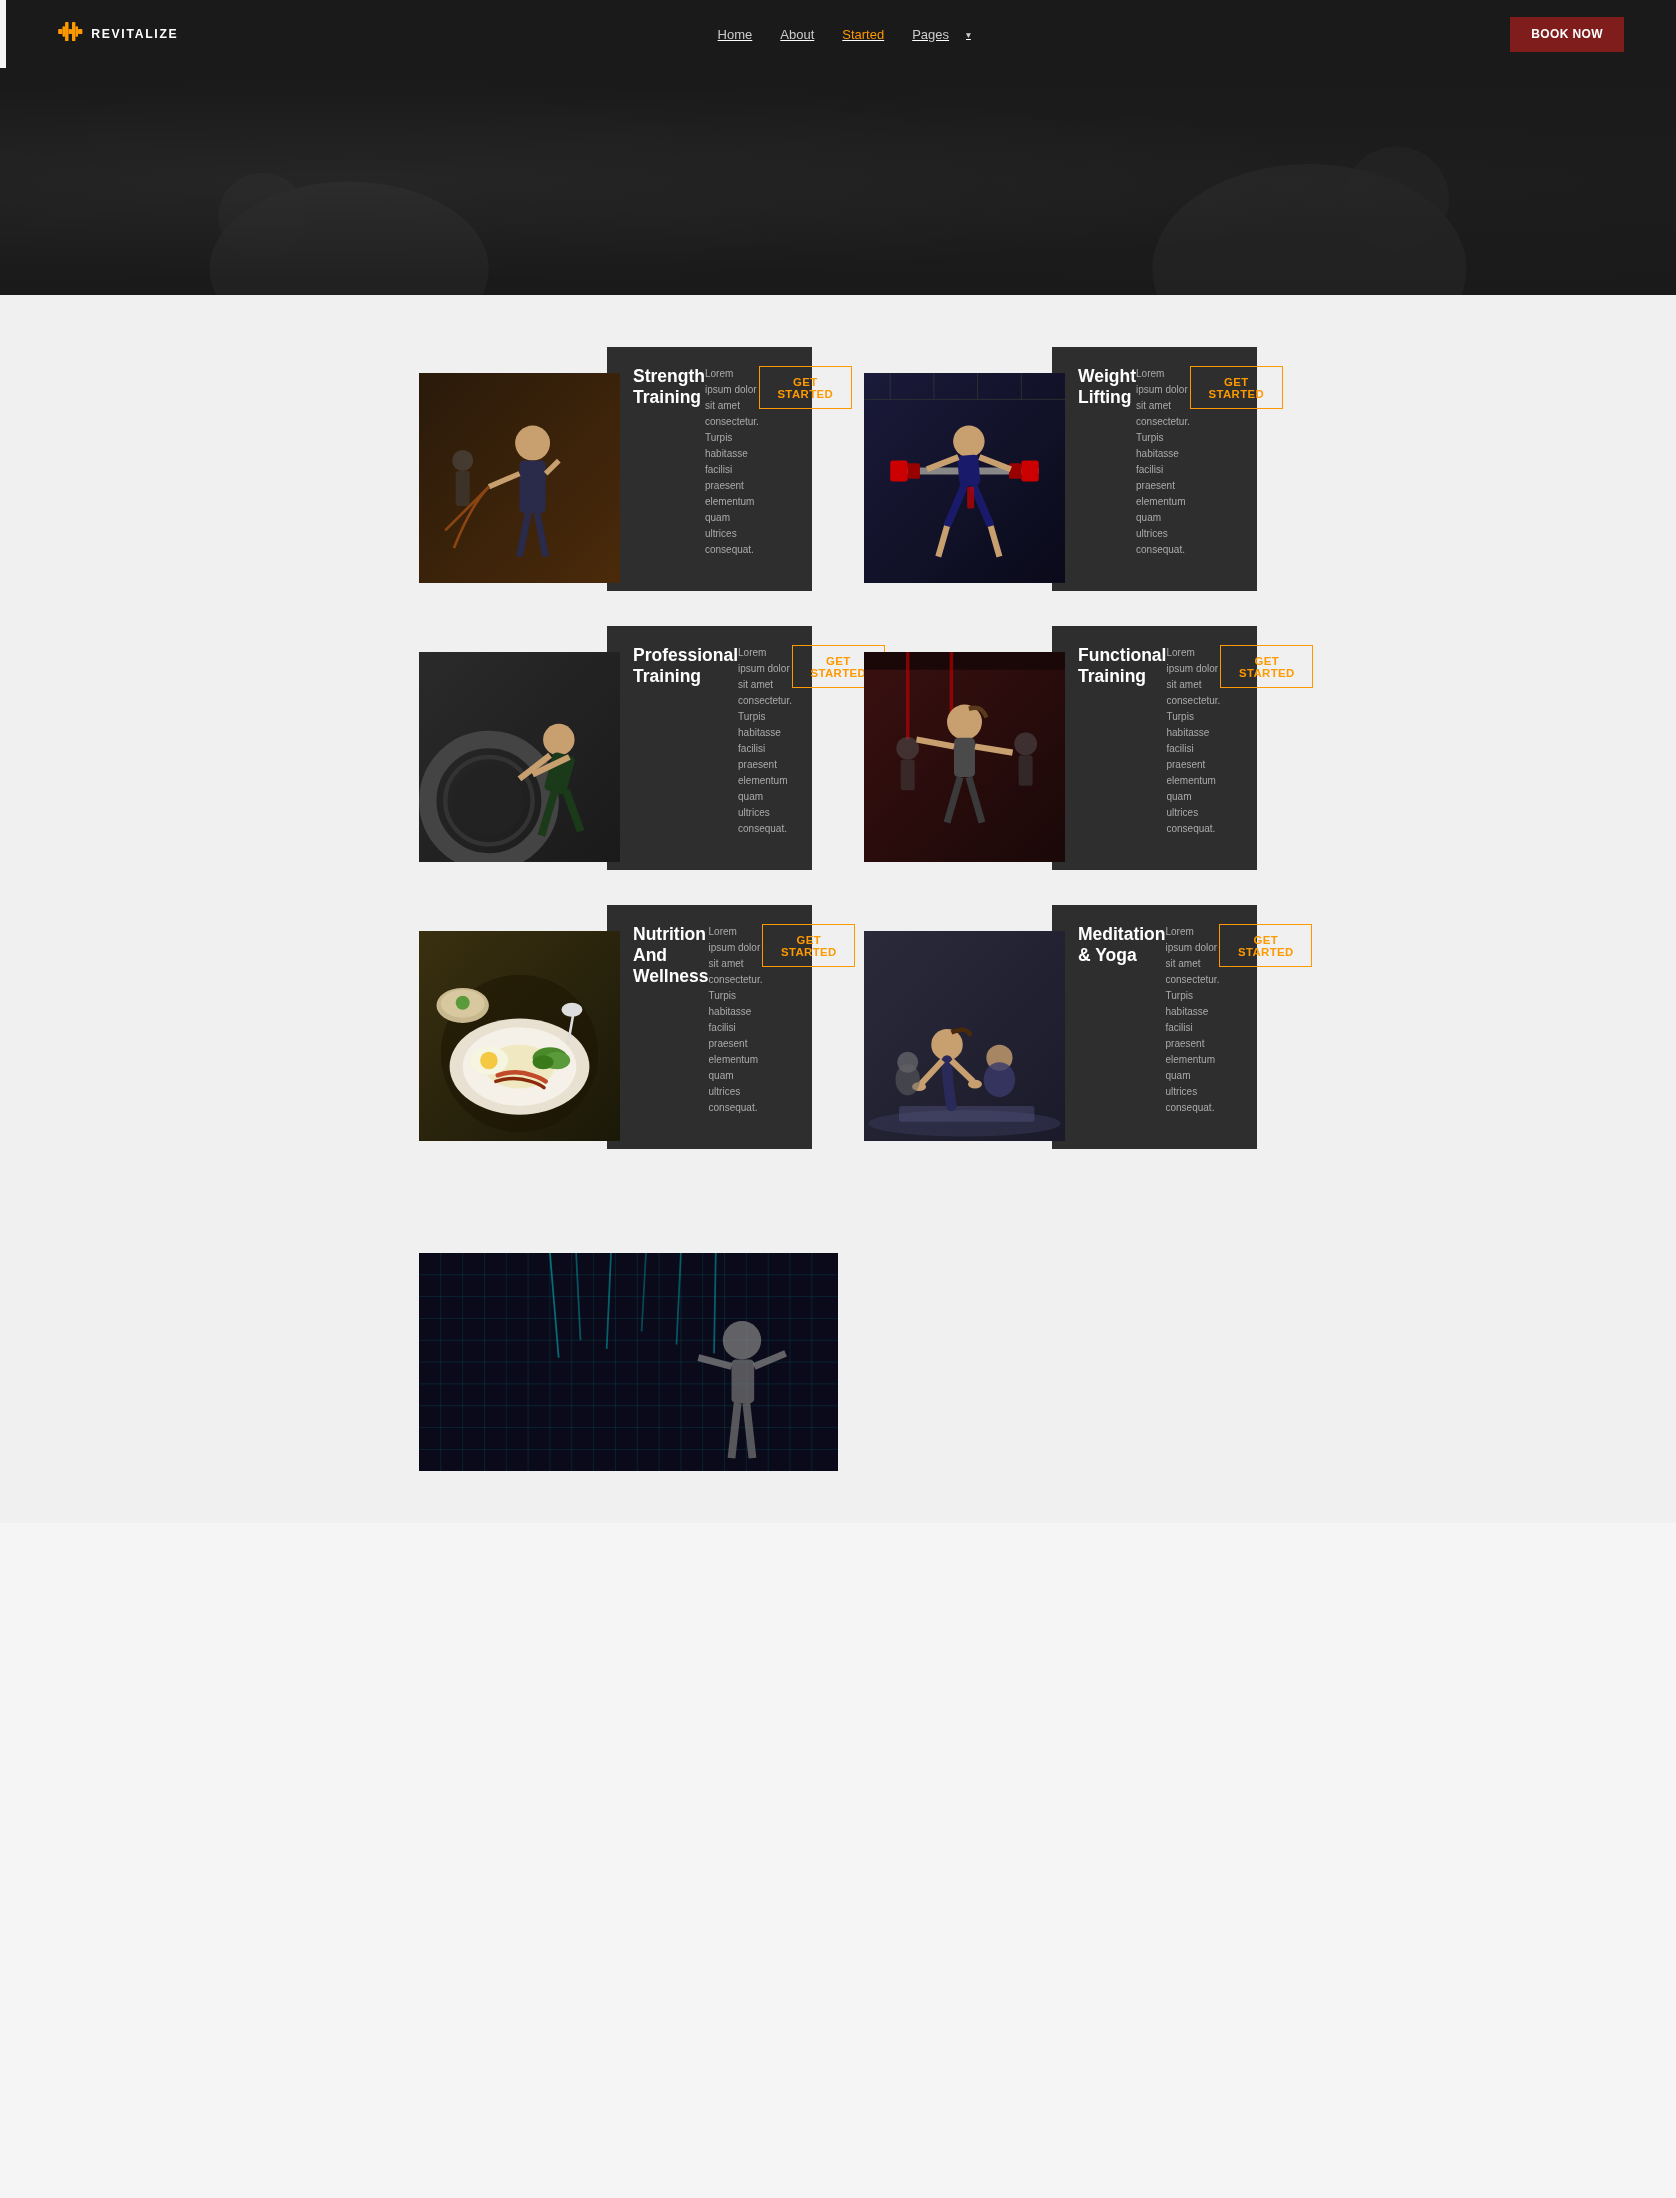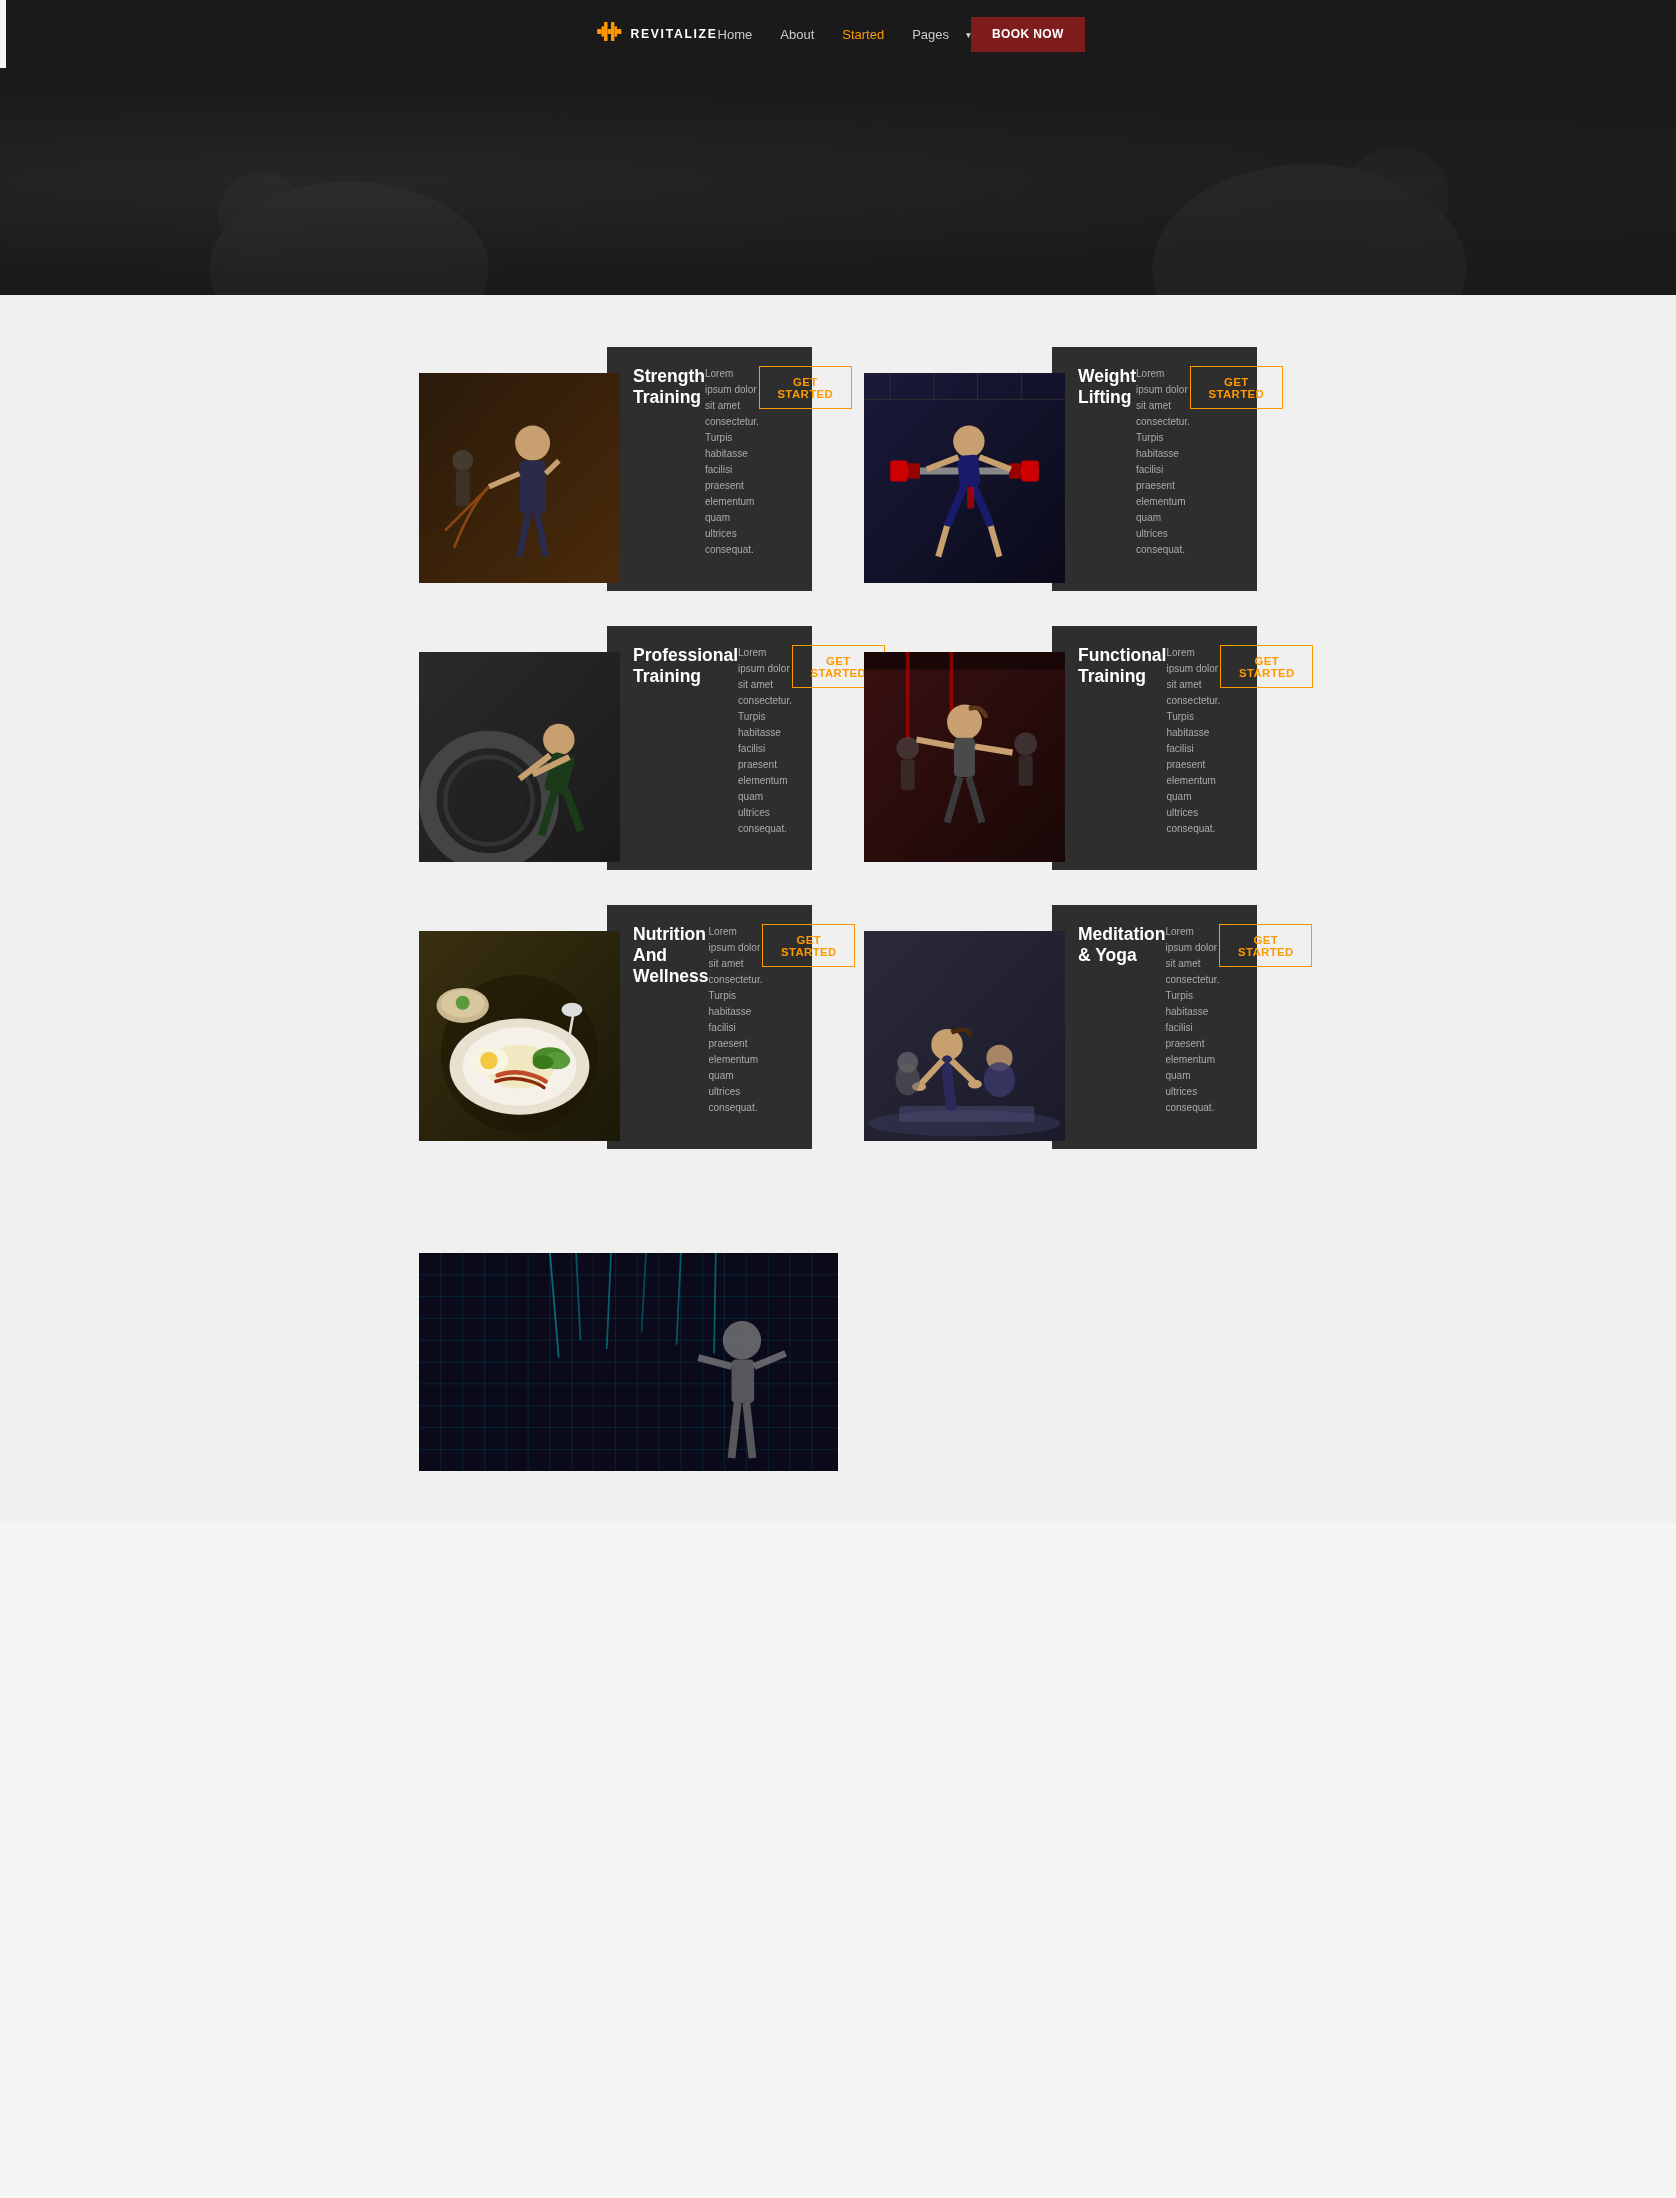--- a/index.html
+++ b/index.html
@@ -3,21 +3,21 @@
   <meta charset="utf-8">
   <style>
     * { margin: 0; padding: 0; box-sizing: border-box; }
     body { font-family: 'Arial', sans-serif; background: #f5f5f5; color: #fff; }
 
     
     .navbar {
       background: #1a1a1a;
       display: flex;
       align-items: center;
-      justify-content: center;
+      justify-content: space-between;
       padding: 12px 52px;
       height: 68px;
       position: relative;
       z-index: 10;
       margin-left: 6px;
     }
     .navbar-logo {
       display: flex;
       align-items: center;
       gap: 8.7px;
@@ -31,20 +31,21 @@
       font-size: 12.2px;
       font-weight: 800;
       letter-spacing: 1.7px;
       text-transform: uppercase;
     }
     .navbar-links {
       display: flex;
       align-items: center;
       gap: 28px;
       list-style: none;
+      text-decoration: underline;
     }
     .navbar-links li a {
       color: #ccc;
       text-decoration: none;
       font-size: 13px;
       font-weight: 500;
     }
     .navbar-links li a.active { color: #f90; }
     .nav-pages {
       display: flex;

